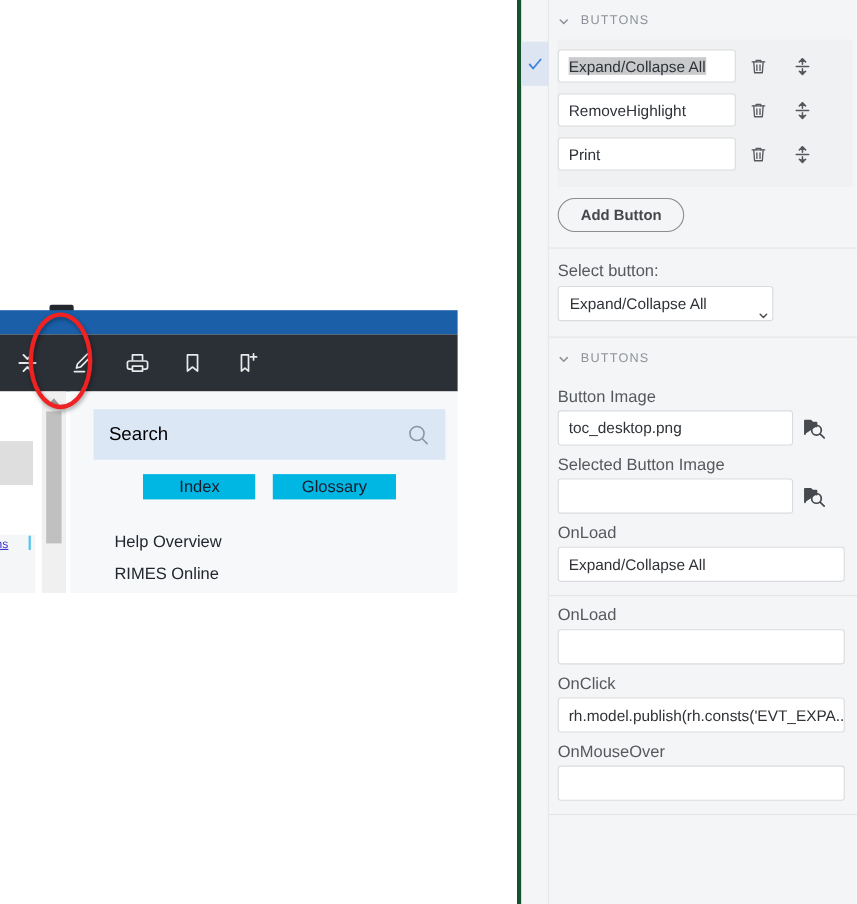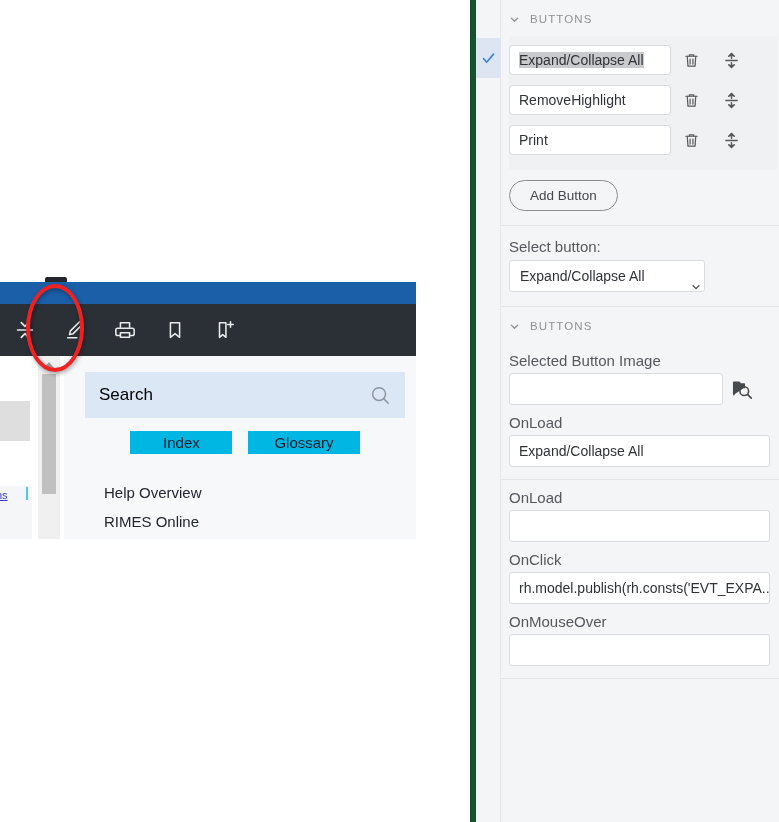--- a/index.html
+++ b/index.html
@@ -87,21 +87,21 @@
 
   .annot-ellipse {
     position: absolute; left: 26px; top: 284px; width: 58px; height: 88px;
     border: 4px solid #ee2222; border-radius: 50%;
     filter: drop-shadow(1px 2px 2px rgba(0,0,0,.35));
   }
 
   
   .settings {
     position: absolute; left: 470px; top: 0; width: 309px; height: 822px;
-    background: #f4f5f6; border-left: 6px solid #14532d;
+    background: #f4f5f6; border-left: 4px solid #14532d;
     font-size: 13px; color: #44474c;
   }
   .gutter {
     position: absolute; left: 0; top: 0; width: 25px; height: 822px;
     background: #f4f5f6; border-right: 1px solid #e6e7e9;
   }
   .gutter-check {
     position: absolute; left: 0; top: 38px; width: 25px; height: 40px;
     background: #dde5f2; display: flex; align-items: center; justify-content: center;
   }
@@ -125,21 +125,21 @@
     font-size: 14px; color: #2f3338; overflow: hidden; white-space: nowrap;
   }
   .btn-row .txtfield { width: 162px; }
   .sel-text { background: #c9cacb; }
   .ico-btn { width: 40px; display: flex; align-items: center; justify-content: center; }
   .ico-btn svg { display: block; }
 
   .add-wrap { padding: 10px 0 14px 8px; }
   .add-btn {
     display: inline-block; border: 1px solid #8a8d91; border-radius: 16px;
-    padding: 7px 20px; font-size: 13.5px; color: #44474c; font-weight: normal;
+    padding: 7px 20px; font-size: 13.5px; color: #44474c; font-weight: bold;
     background: #f4f5f6;
   }
 
   .field-block { padding: 12px 8px 14px 8px; }
   .flabel { font-size: 15px; color: #55585d; margin-bottom: 5px; }
   .sel-wrap {
     position: relative; width: 196px; height: 32px;
     background: #ffffff; border: 1px solid #d9dbde; border-radius: 3px;
   }
   .sel-wrap span { display: block; line-height: 30px; padding-left: 10px; font-size: 14px; color: #2f3338; }
@@ -388,20 +388,33 @@
         <div class="sec-head">
           <span class="chev">
             <svg width="11" height="11" viewBox="0 0 24 24" fill="none" stroke="#8e9298" stroke-width="3" stroke-linecap="round" stroke-linejoin="round">
               <polyline points="5,9 12,16 19,9"></polyline>
             </svg>
           </span>
           <span>BUTTONS</span>
         </div>
 
         <div class="sec-body">
+          <div class="fgroup">
+            <div class="flabel">Button Image</div>
+            <div class="frow">
+              <div class="txtfield">toc_desktop.png</div>
+              <span class="browse">
+                <svg width="21" height="21" viewBox="0 0 24 24" fill="none" stroke="#46494e" stroke-width="1.8" stroke-linecap="round" stroke-linejoin="round">
+                  <path d="M2 19V5h6l2 2h4v4" fill="#46494e"></path>
+                  <circle cx="14" cy="15" r="5"></circle>
+                  <line x1="18" y1="19" x2="22" y2="23"></line>
+                </svg>
+              </span>
+            </div>
+          </div>
 
           <div class="fgroup">
             <div class="flabel">Selected Button Image</div>
             <div class="frow">
               <div class="txtfield"></div>
               <span class="browse">
                 <svg width="21" height="21" viewBox="0 0 24 24" fill="none" stroke="#46494e" stroke-width="1.8" stroke-linecap="round" stroke-linejoin="round">
                   <path d="M2 19V5h6l2 2h4v4" fill="#46494e"></path>
                   <circle cx="14" cy="15" r="5"></circle>
                   <line x1="18" y1="19" x2="22" y2="23"></line>

